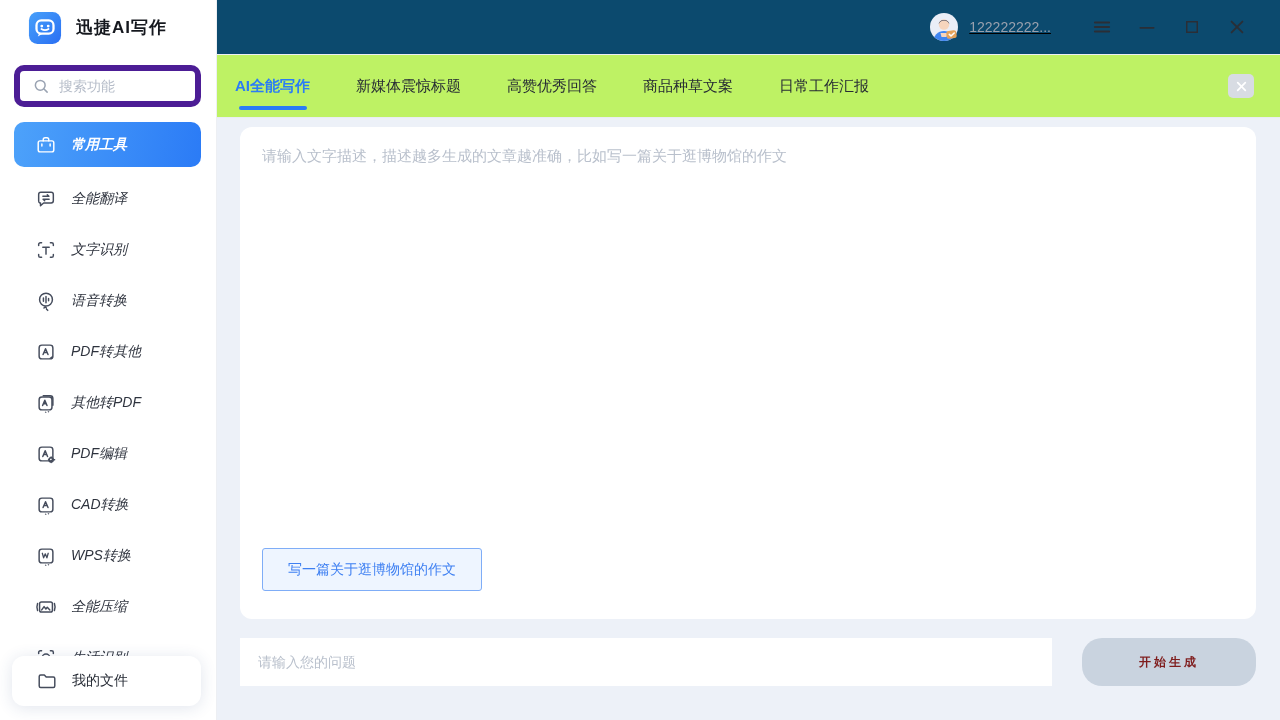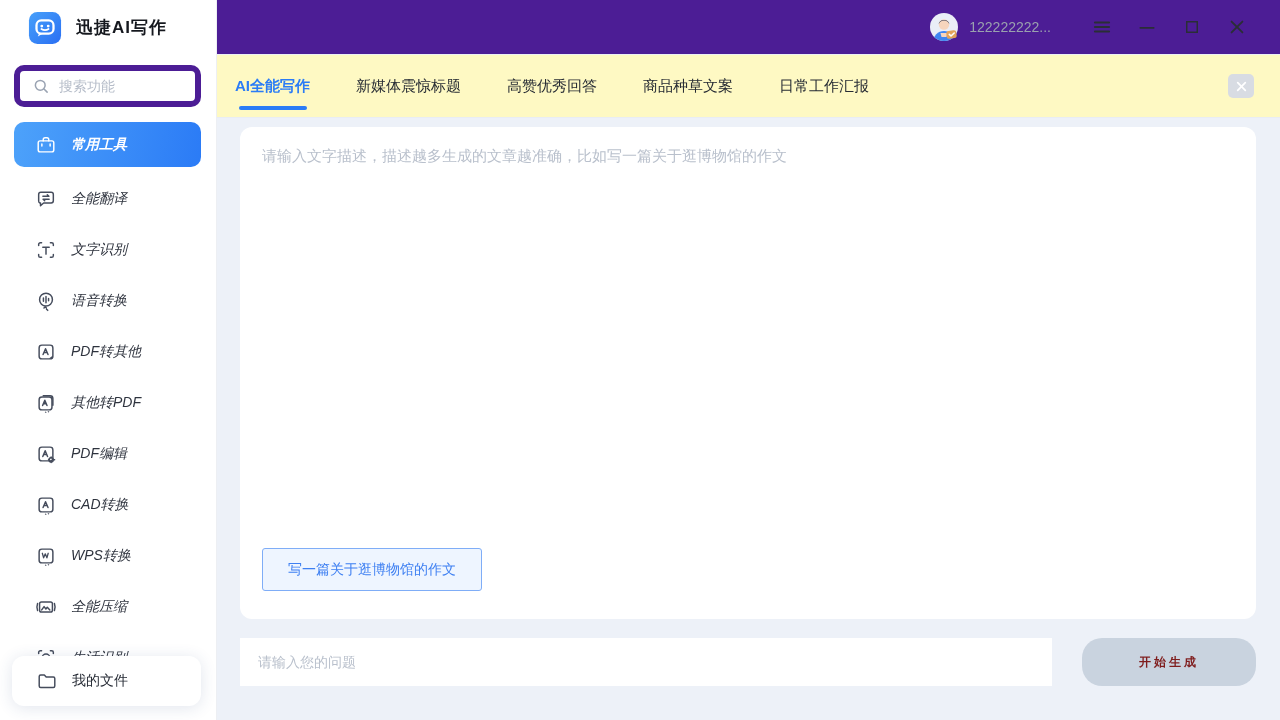--- a/index.html
+++ b/index.html
@@ -25,28 +25,28 @@
   .nav-item.active svg { color:#fff; }
   .nav-item.first-after-active { margin-top:6px; }
 
   .myfiles-card { position:absolute; left:12px; right:15px; bottom:14px; height:50px; z-index:3;
     background:#fff; border-radius:12px; box-shadow:0 2px 16px rgba(40,70,130,.14);
     display:flex; align-items:center; padding-left:24px; gap:14px; font-size:14px; color:#262b35; cursor:pointer; }
   .myfiles-card svg { color:#454c5c; }
 
   
   .main { flex:1; display:flex; flex-direction:column; background:#edf1f8; min-width:0; }
-  .titlebar { height:55px; background:#4c1d95; border-bottom:1px solid #eef0f4;
-    display:flex; align-items:center; padding-right:32px; }
+  .titlebar { height:55px; background:#0c4a6e; border-bottom:1px solid #eef0f4;
+    display:flex; align-items:center; padding-right:32px;text-decoration:underline; }
   .user-chip { margin-left:auto; display:flex; align-items:center; gap:10px; cursor:pointer; }
   .username { font-size:14px; color:#9aa1ae; }
   .win-btn { width:22px; height:22px; display:flex; align-items:center; justify-content:center;
     margin-left:23px; color:#2a2e36; cursor:pointer; }
 
-  .tabbar { height:63px; background:#fef9c3; border-bottom:1px solid #e9edf3;
+  .tabbar { height:63px; background:#bef264; border-bottom:1px solid #e9edf3;
     display:flex; align-items:center; padding:0 26px 0 18px; }
   .tab { position:relative; height:100%; display:flex; align-items:center; margin-right:46px;
     font-size:15px; color:#262b33; cursor:pointer; white-space:nowrap; }
   .tab.active { color:#2b7cf6; font-weight:bold; }
   .tab .underline { display:none; }
   .tab.active .underline { display:block; position:absolute; left:50%; transform:translateX(-50%);
     bottom:7px; width:68px; height:4px; border-radius:2px; background:#2b7cf6; }
   .close-tabs { margin-left:auto; width:26px; height:24px; border-radius:5px; background:#d8dce3;
     display:flex; align-items:center; justify-content:center; cursor:pointer; border:none; }
 

